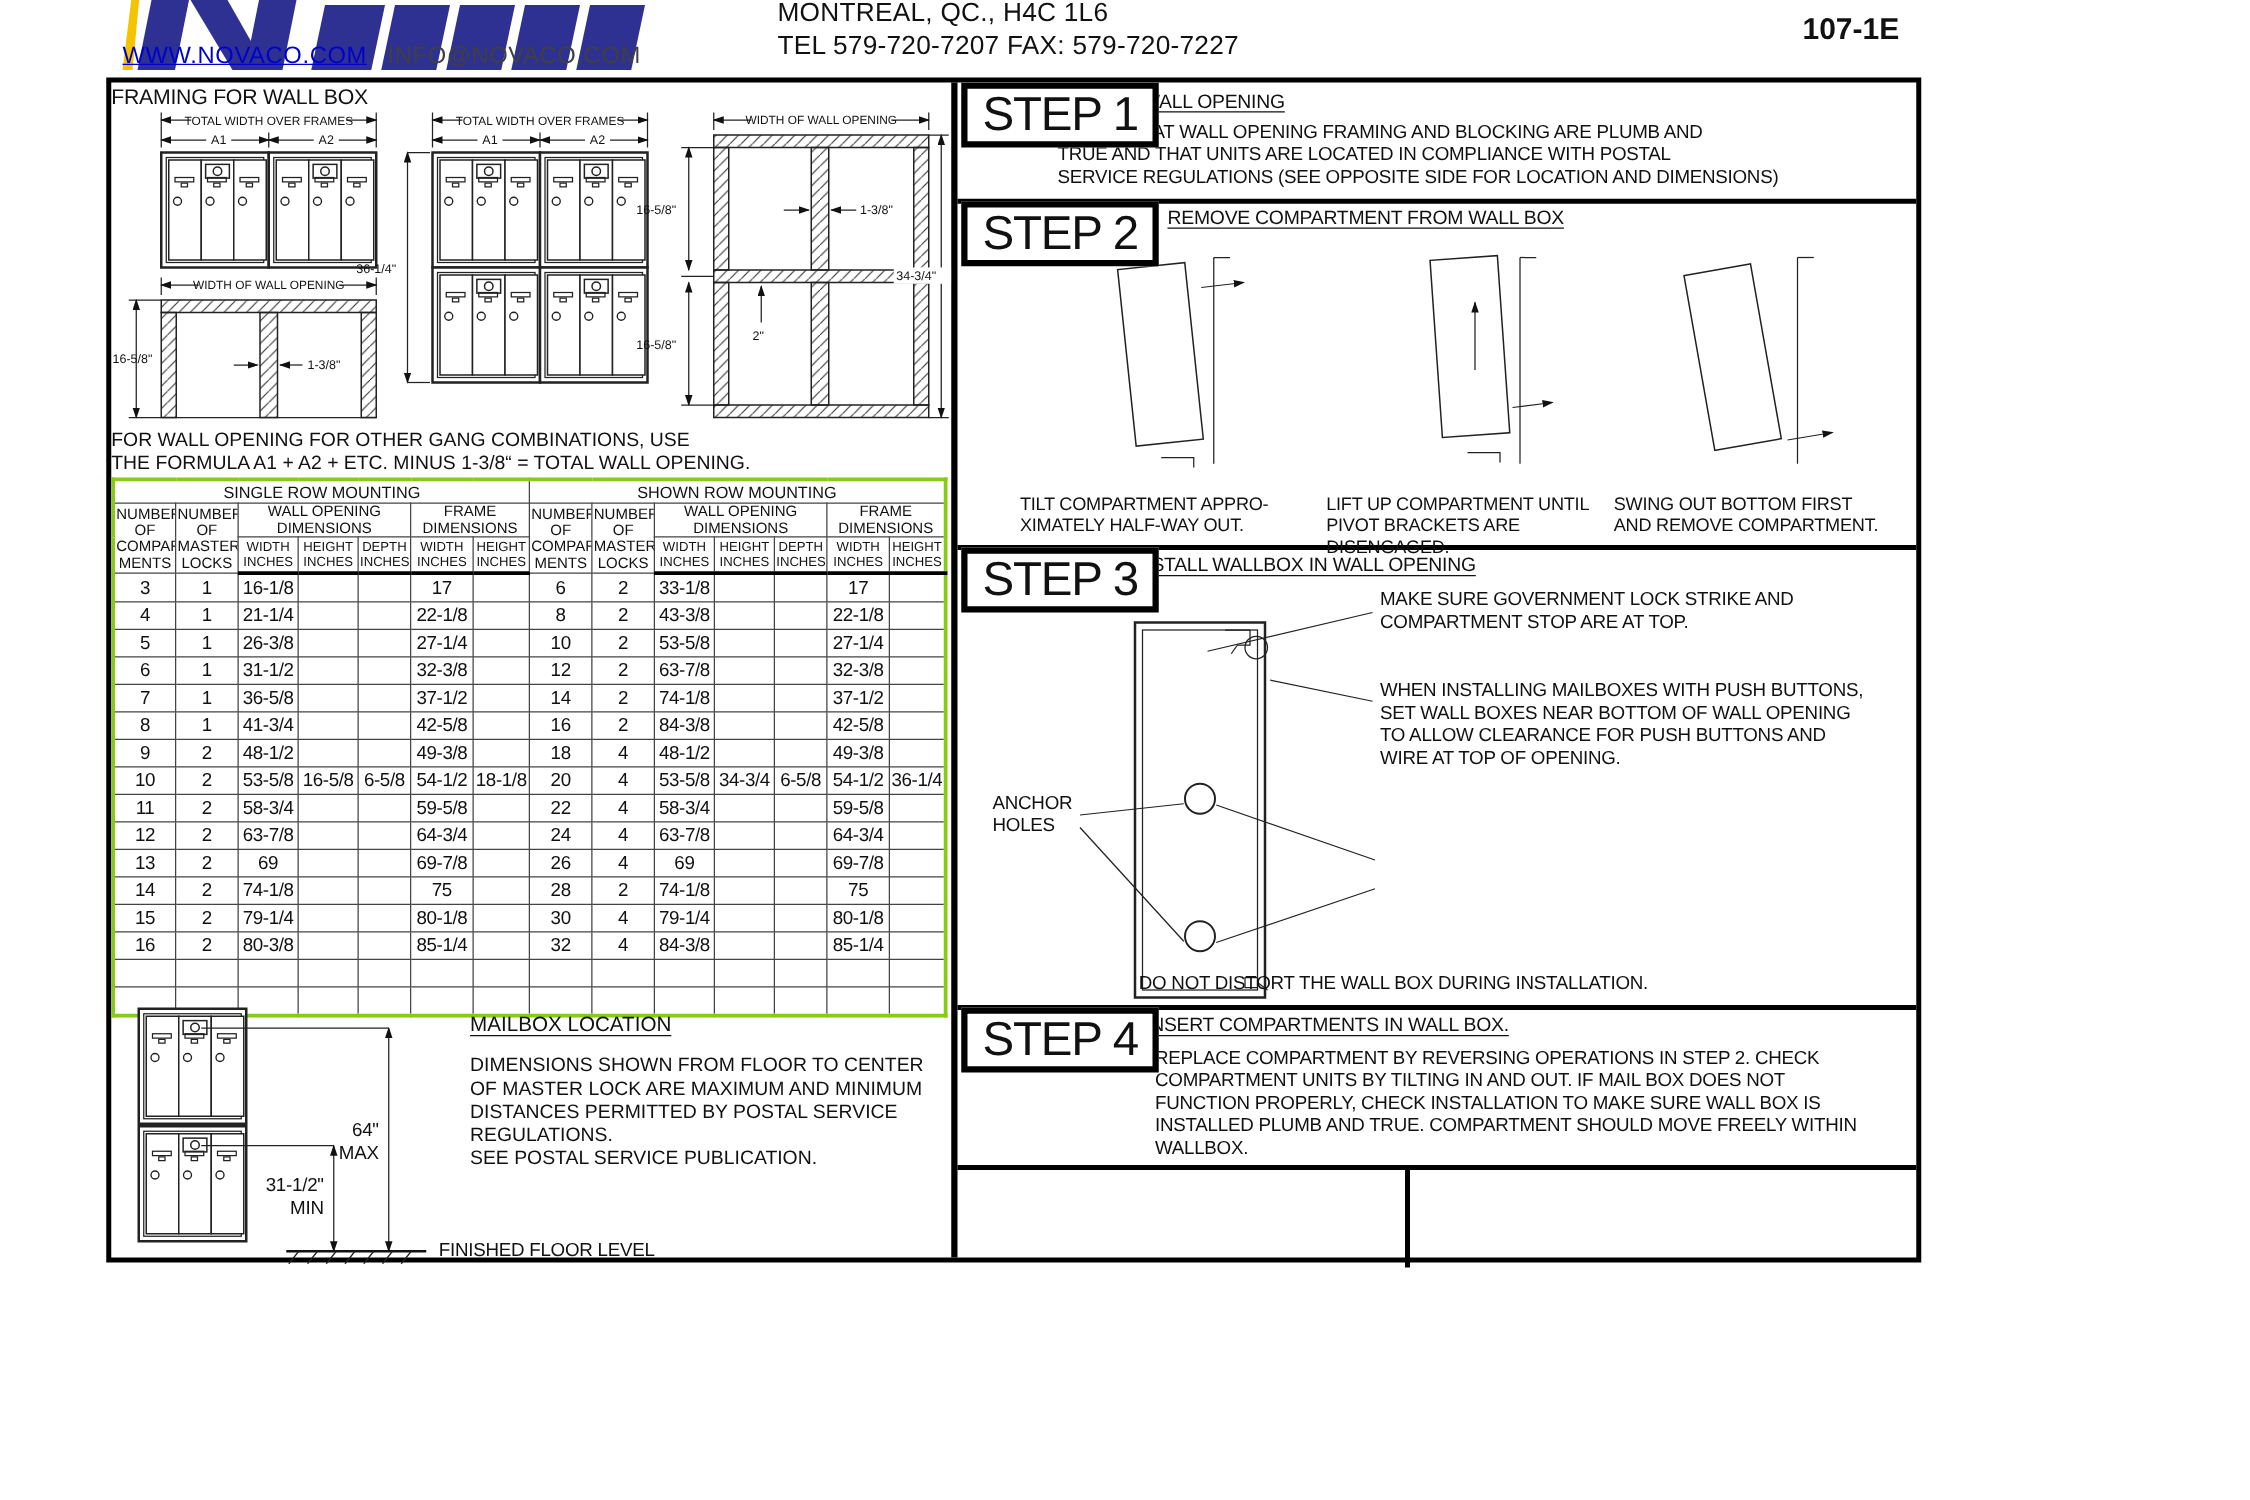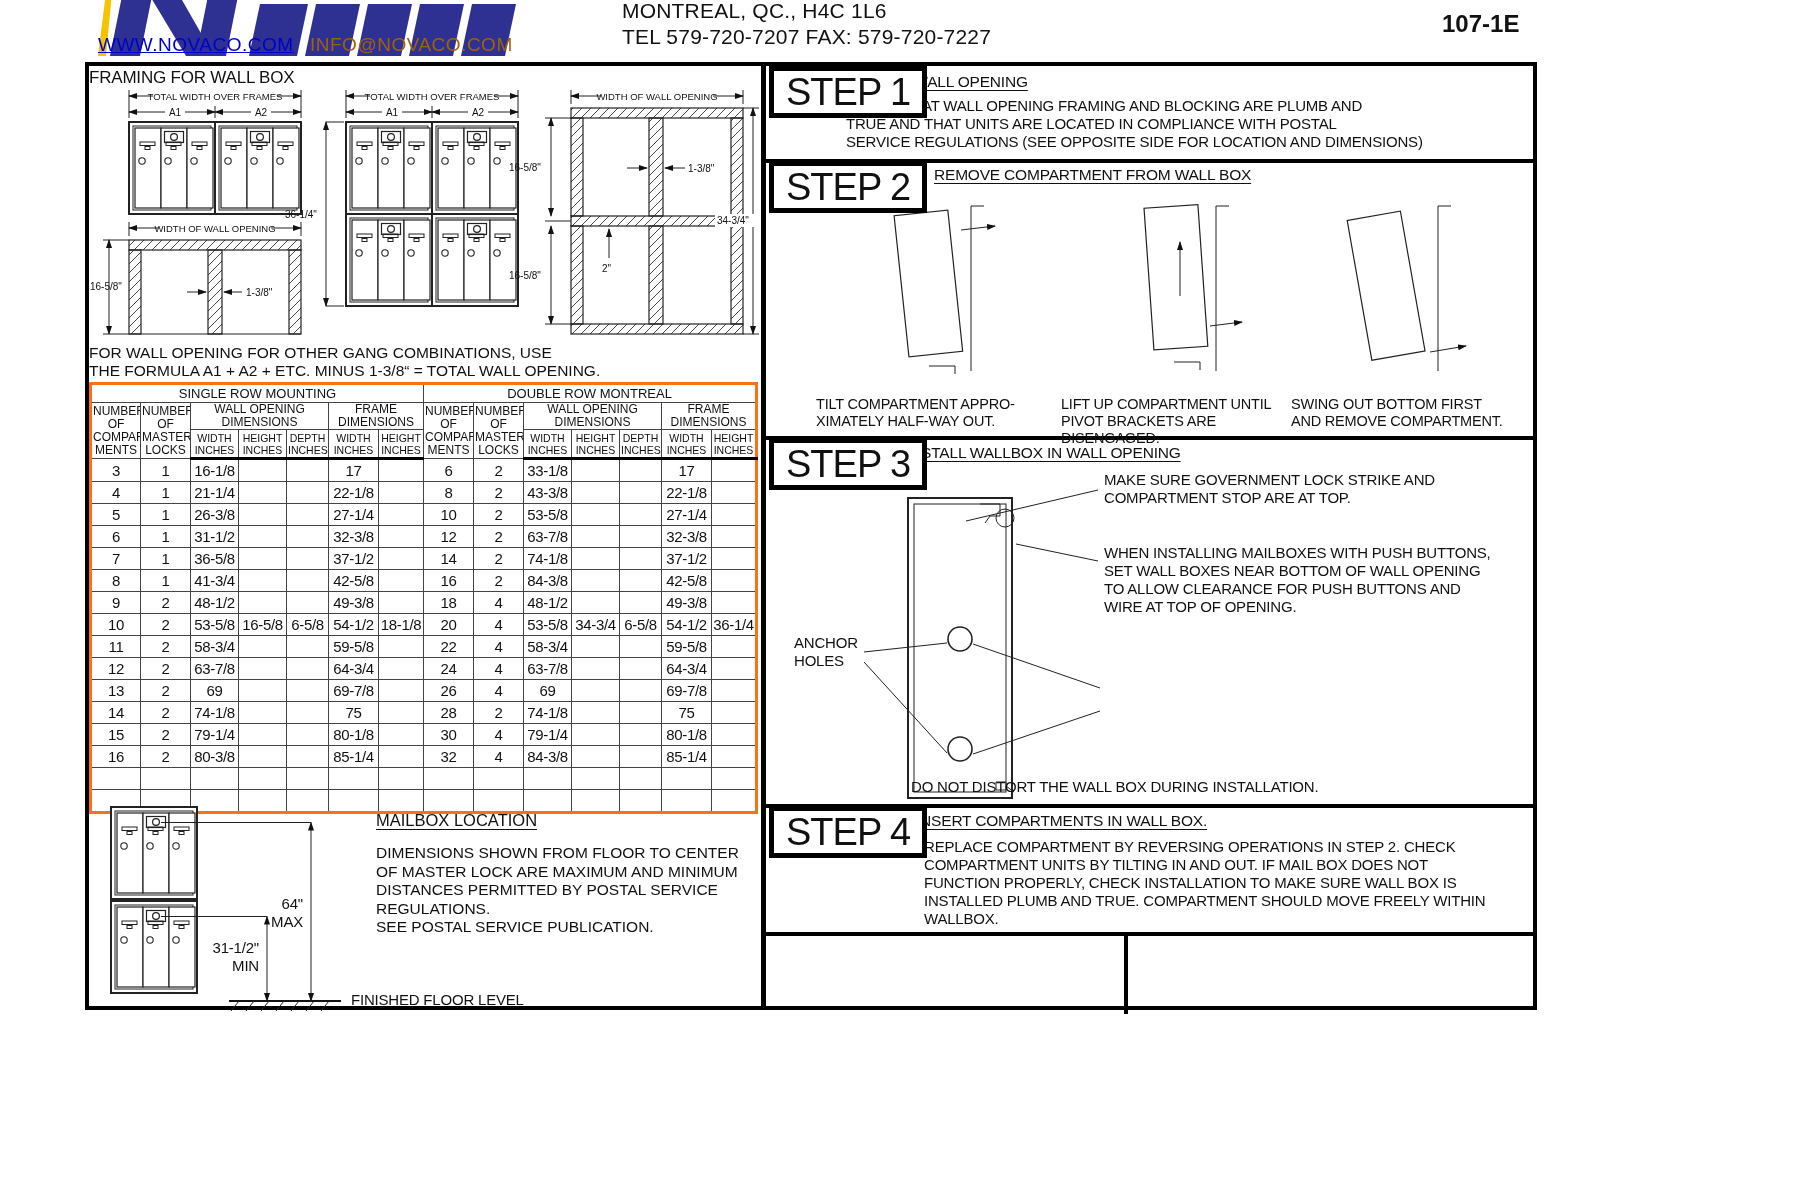--- a/index.html
+++ b/index.html
@@ -4,35 +4,35 @@
 <style>
   html,body{margin:0;padding:0;background:#fff;}
   body{width:1800px;height:1200px;position:relative;overflow:hidden;
        font-family:"Liberation Sans",sans-serif;color:#111;}
   .abs{position:absolute;}
   .pre{white-space:pre-line;}
   .ctr{text-align:left;}
   .und{text-decoration:underline;text-underline-offset:3px;}
   
   .site-link{color:#0000cc;text-decoration:underline;font-size:19px;letter-spacing:.5px;}
-  .email-txt{color:#a16207;font-size:19px;letter-spacing:.5px;}
+  .email-txt{color:#404040;font-size:19px;letter-spacing:.5px;}
   .addr{font-size:21px;letter-spacing:.2px;line-height:26px;}
   .docnum{font-size:24px;font-weight:bold;}
   
   .sheet{left:85px;top:62px;width:1452px;height:948px;border:4px solid #000;box-sizing:border-box;display:flex;}
   .lpanel{position:relative;width:672px;border-right:5px solid #000;box-sizing:content-box;flex:0 0 672px;}
   .rpanel{position:relative;flex:1;}
   .hline{position:absolute;left:0;width:100%;height:4px;background:#000;}
   .step-box{position:absolute;left:3px;background:#fff;border:5px solid #000;
             font-size:38px;line-height:40px;padding:1px 12px;letter-spacing:-1px;white-space:nowrap;z-index:3;}
   .head15{font-size:15.5px;letter-spacing:-.2px;}
   .body15{font-size:15px;line-height:18px;letter-spacing:-.2px;}
   .cap{font-size:14.5px;line-height:17px;letter-spacing:-.2px;}
   
-  table.dims{border-collapse:collapse;table-layout:fixed;width:666px;border:3px solid #f97316;}
+  table.dims{border-collapse:collapse;table-layout:fixed;width:666px;border:3px solid #84cc16;}
   table.dims th,table.dims td{border:1px solid #444;padding:0 1px;text-align:center;overflow:hidden;}
   table.dims th{font-weight:normal;white-space:pre-line;}
   tr.t-title th{font-size:13px;height:17px;}
   tr.t-group th{font-size:12px;line-height:13px;}
   tr.t-sub th{font-size:10.5px;line-height:12px;height:27px;border-bottom:3px solid #000;}
   table.dims td{font-size:15px;height:21px;letter-spacing:-.3px;}
   svg text{font-family:"Liberation Sans",sans-serif;fill:#111;}
   .t10{font-size:10px;} .t9{font-size:9.5px;} .t15{font-size:15px;letter-spacing:-.2px;}
   .ln{stroke:#222;stroke-width:1;fill:none;}
   .ln2{stroke:#111;stroke-width:2;fill:none;}
@@ -207,21 +207,21 @@
           <col style="width:50px">
           <col style="width:48px">
           <col style="width:48px">
           <col style="width:42px">
           <col style="width:50px">
           <col style="width:45px">
       </colgroup>
       <thead>
         <tr class="t-title">
           <th colspan="7">SINGLE ROW MOUNTING</th>
-          <th colspan="7">DOUBLE ROW MONTREAL</th>
+          <th colspan="7">SHOWN ROW MOUNTING</th>
         </tr>
         <tr class="t-group">
           <th rowspan="2">NUMBER
 OF
 COMPART-
 MENTS</th>
           <th rowspan="2">NUMBER
 OF
 MASTER
 LOCKS</th>

